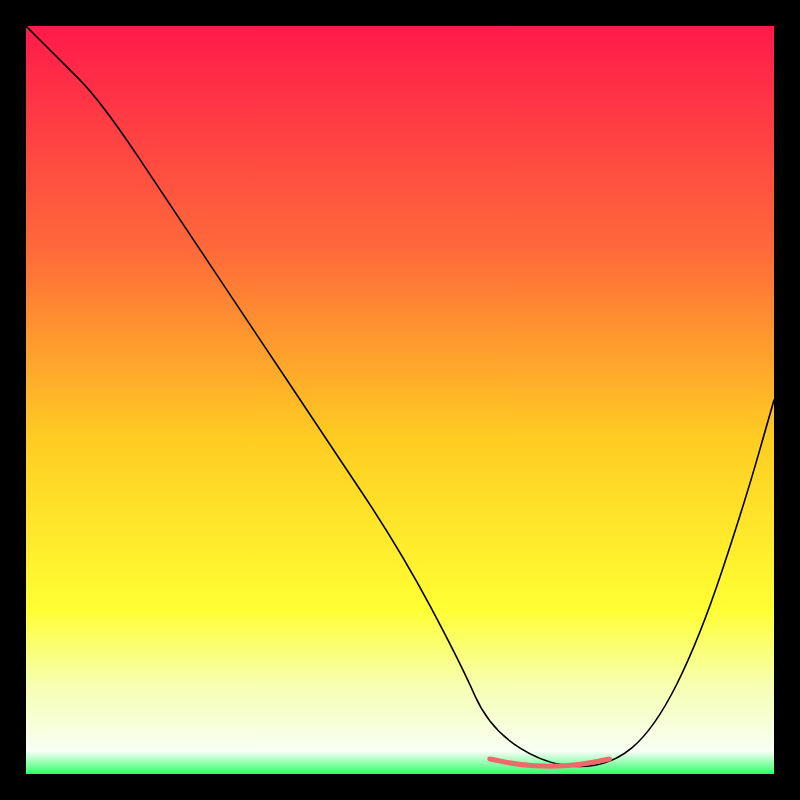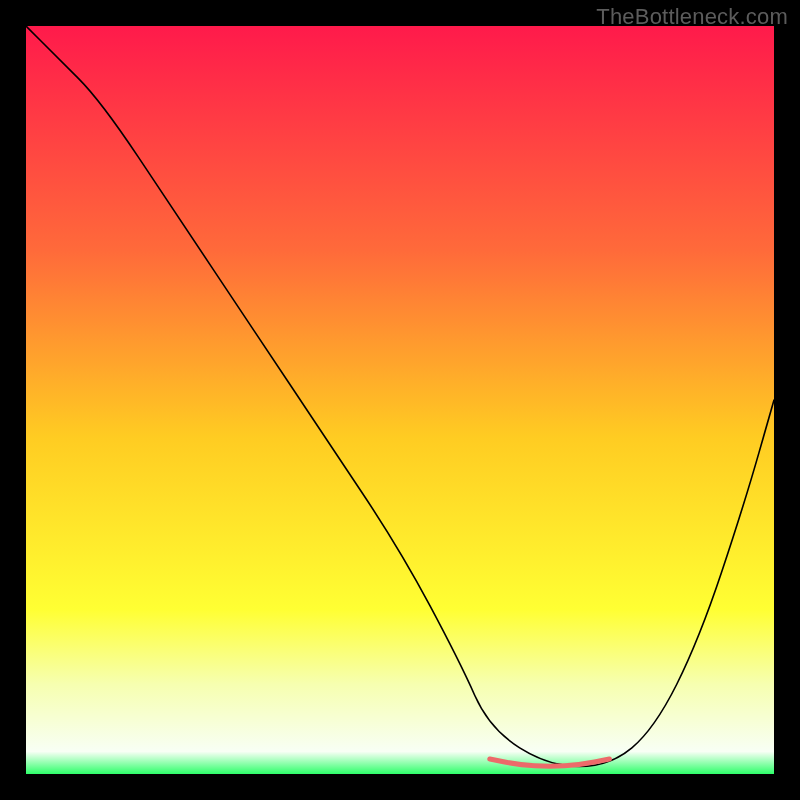--- a/index.html
+++ b/index.html
@@ -28,21 +28,20 @@
     width: 748px;
     height: 748px;
     overflow: hidden;
   }
   .plot svg { display: block; width: 100%; height: 100%; }
 </style>
 </head>
 <body>
 <div class="frame">
 
-  <div class="watermark">TheBottleneck.com</div>
 
   <div class="plot">
     <svg id="chart-svg" viewBox="0 0 748 748" preserveAspectRatio="none">
         <defs>
           <linearGradient id="bg-grad" x1="0" y1="0" x2="0" y2="1">
             <stop offset="0%" stop-color="#ff1a4b"></stop>
             <stop offset="30%" stop-color="#ff6a3a"></stop>
             <stop offset="55.00000000000001%" stop-color="#ffcc22"></stop>
             <stop offset="78%" stop-color="#ffff33"></stop>
             <stop offset="88%" stop-color="#f6ffb0"></stop>

